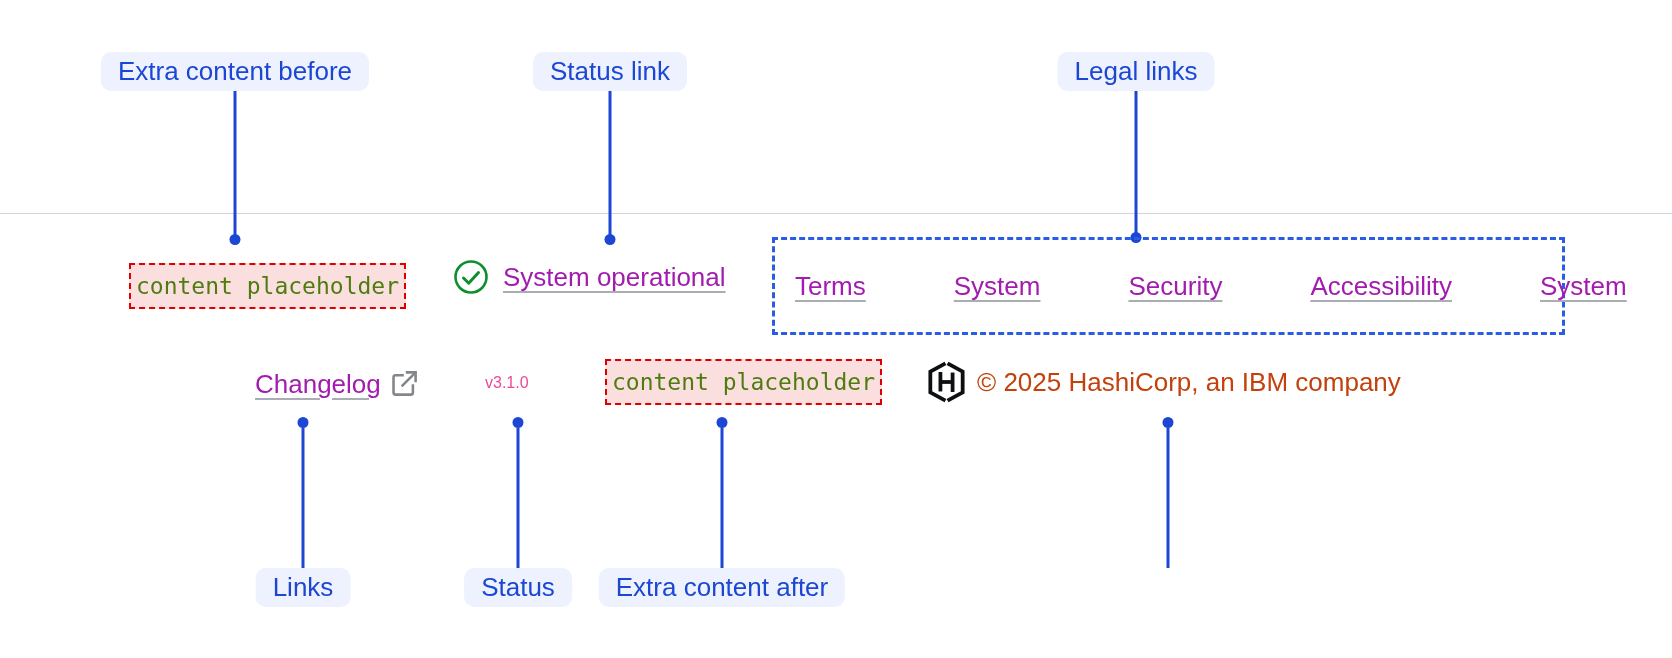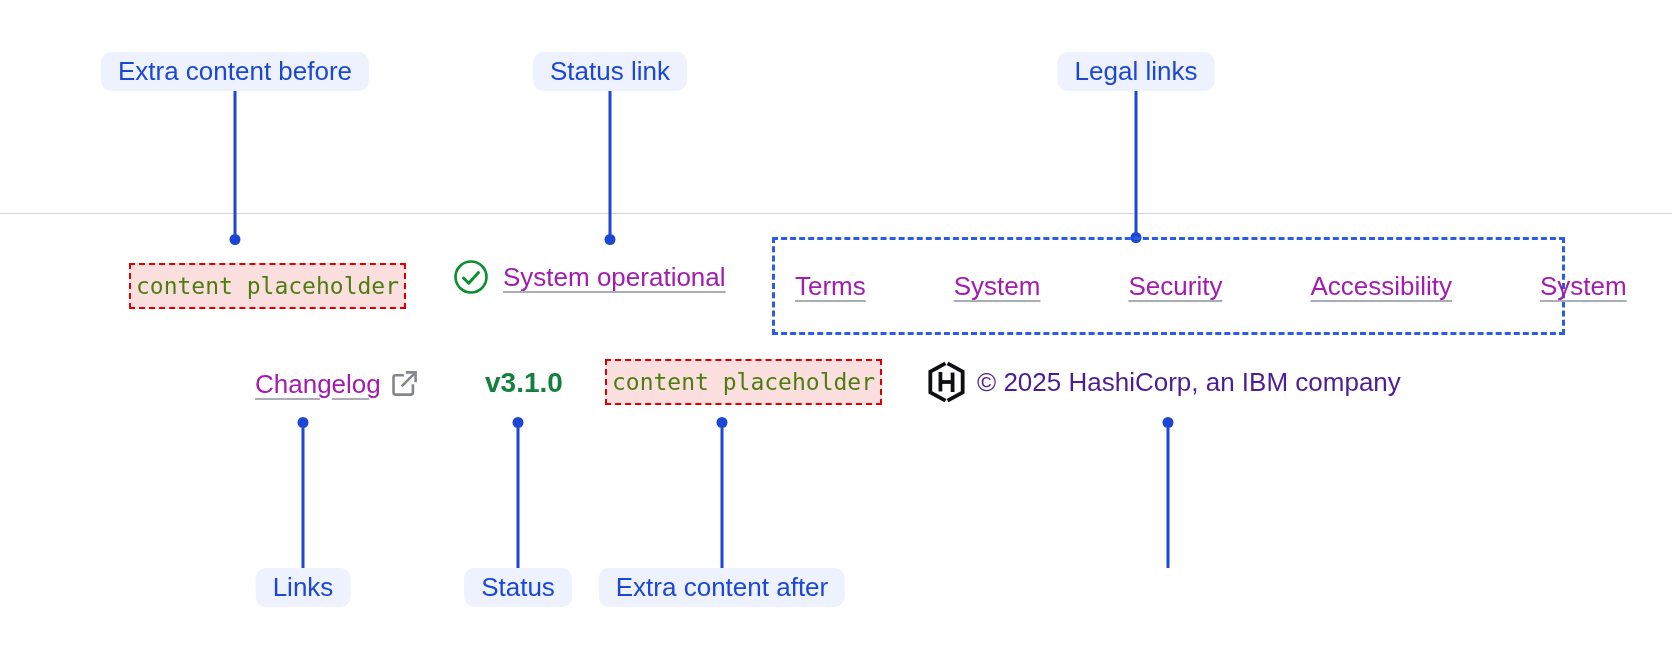--- a/index.html
+++ b/index.html
@@ -108,34 +108,33 @@
   .links-group {
     position: absolute;
     left: 255px; top: 368px;
     display: flex;
     align-items: center;
     gap: 8px;
   }
   .version {
     position: absolute;
     left: 485px; top: 368px;
-    color: #15803d;
-    font-size: 28px;
+    color: #ec4899;
+    font-size: 16px;
     line-height: 30px;
-    font-weight: bold;
   }
   .copyright-group {
     position: absolute;
     left: 927px; top: 361px;
     display: flex;
     align-items: center;
     gap: 11px;
   }
   .copyright-text {
-    color: #4c1d95;
+    color: #c2410c;
     font-size: 26px;
     line-height: 30px;
     white-space: nowrap;
   }
   .icon { display: inline-flex; flex: none; }
 </style>
 </head>
 <body>
 
 <div class="canvas">

